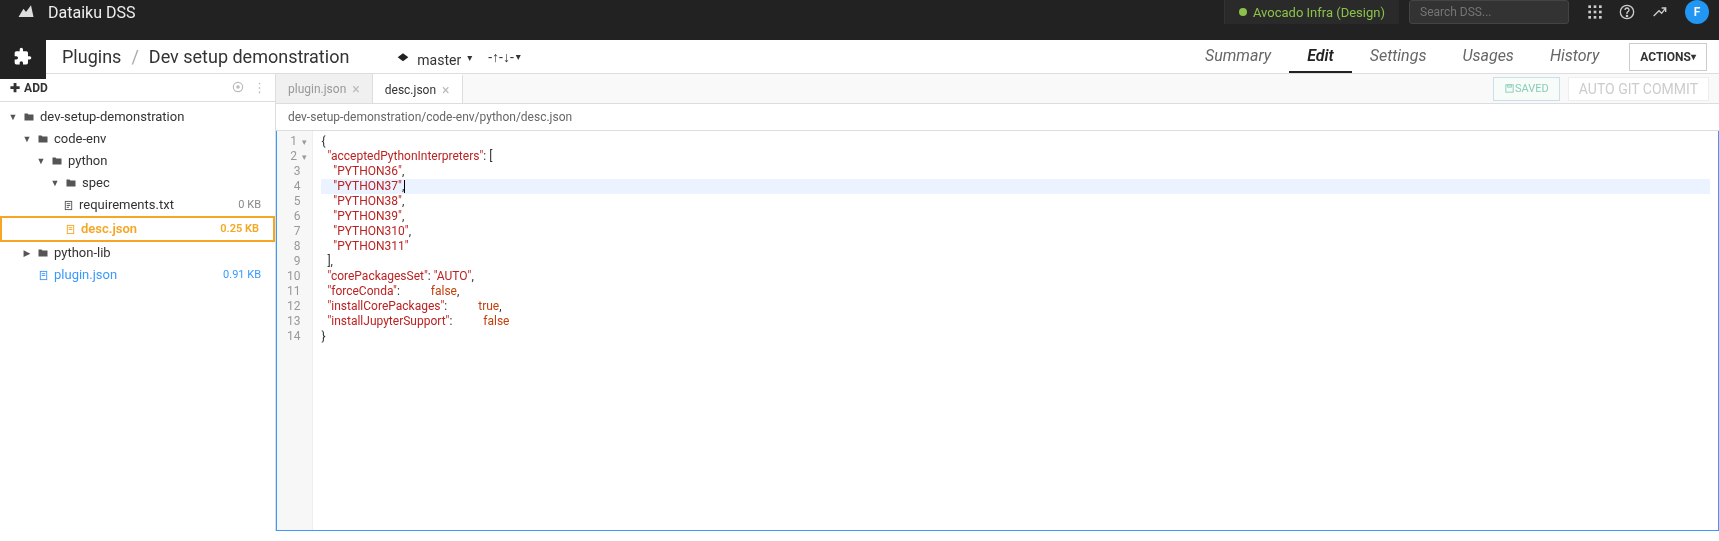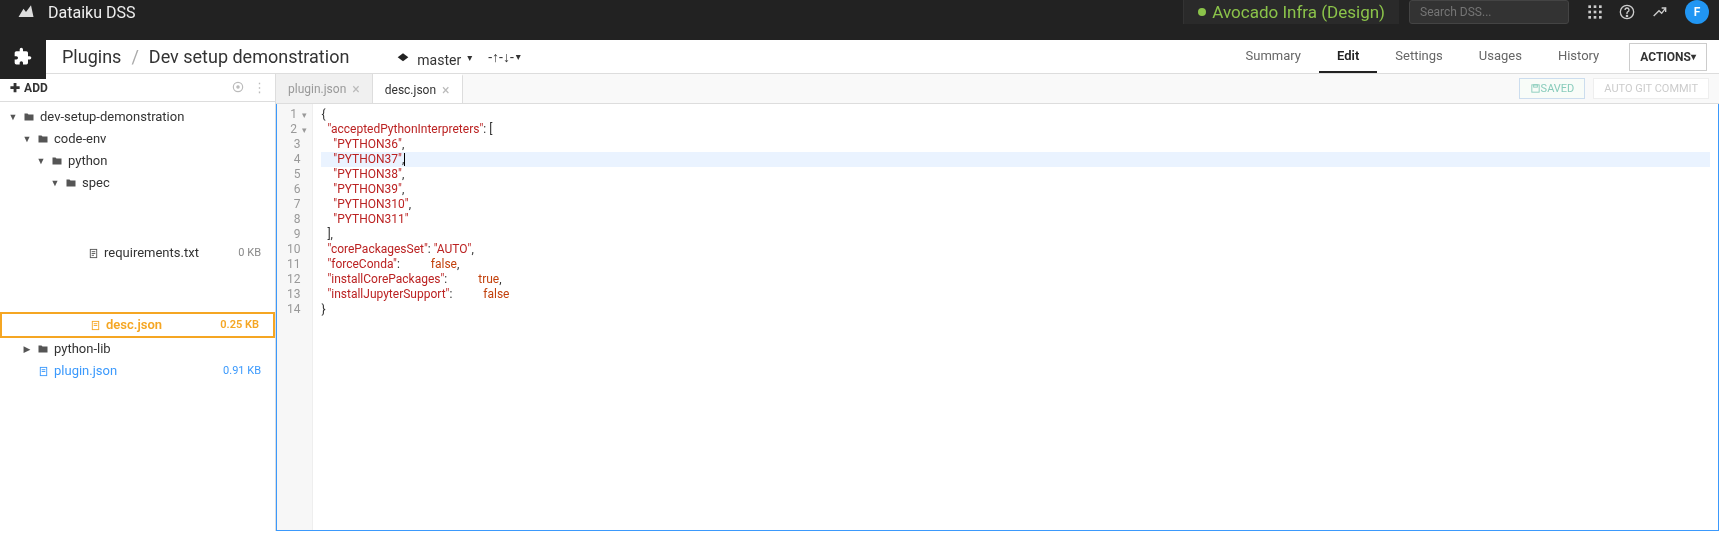--- a/index.html
+++ b/index.html
@@ -4,39 +4,39 @@
 <style>
 * { margin: 0; padding: 0; box-sizing: border-box; font-family: -apple-system, BlinkMacSystemFont, "Segoe UI", Roboto, sans-serif; }
 body { background: #fff; color: #333; font-size: 13px; }
 
 
 .topbar { background: #222; color: #fff; height: 40px; display: flex; align-items: center; padding: 0 0 16px 0; }
 .topbar-left { display: flex; align-items: center; gap: 12px; padding-left: 16px; }
 .bird-icon { width: 20px; height: 20px; }
 .app-title { font-size: 16px; font-weight: 400; color: #eee; }
 .topbar-right { margin-left: auto; display: flex; align-items: center; height: 100%; }
-.project-badge { background: #2a2a2a; color: #8bc34a; padding: 0 14px; height: 100%; display: flex; align-items: center; gap: 6px; font-size: 17px; border-left: 1px solid #333; }
+.project-badge { background: #2a2a2a; color: #8bc34a; padding: 0 14px; height: 100%; display: flex; align-items: center; gap: 6px; font-size: 13px; border-left: 1px solid #333; }
 .project-badge .dot { width: 8px; height: 8px; background: #8bc34a; border-radius: 50%; }
 .search-box { background: #333; border: 1px solid #444; border-radius: 3px; display: flex; align-items: center; padding: 4px 10px; margin: 0 10px; width: 160px; }
 .search-box input { background: transparent; border: none; color: #aaa; outline: none; font-size: 12px; flex: 1; }
 .search-icon { width: 14px; height: 14px; }
 .top-icon { width: 32px; height: 32px; display: flex; align-items: center; justify-content: center; cursor: pointer; }
 .avatar { width: 24px; height: 24px; background: #2196f3; border-radius: 50%; color: #fff; display: flex; align-items: center; justify-content: center; font-size: 12px; font-weight: 600; margin: 0 10px; }
 
 
 .header-row { display: flex; align-items: center; height: 34px; border-bottom: 1px solid #ddd; }
 .plugin-icon-box { width: 46px; height: 44px; background: #222; display: flex; align-items: center; justify-content: center; }
 .plugin-icon { width: 20px; height: 20px; fill: #fff; }
 .breadcrumb { display: flex; align-items: center; gap: 10px; padding: 0 16px; font-size: 18px; }
 .breadcrumb-sep { color: #aaa; }
 .branch-sel { display: flex; align-items: flex-start; gap: 6px; margin-left: 30px; font-size: 14px; cursor: pointer; margin-top: 6px; }
 .branch-icon { width: 16px; height: 16px; }
 .sort-sel { display: flex; align-items: center; gap: 2px; margin-left: 16px; cursor: pointer; font-size: 14px; }
 .header-right { margin-left: auto; display: flex; align-items: center; gap: 0; height: 100%; }
-.nav-tab { padding: 0 18px; height: 100%; display: flex; align-items: center; color: #666; cursor: pointer; font-size: 13px; border-bottom: 2px solid transparent; }
+.nav-tab { padding: 0 18px; height: 100%; display: flex; align-items: center; color: #666; cursor: pointer; font-size: 16px; border-bottom: 2px solid transparent; font-style: italic; }
 .nav-tab.active { color: #222; font-weight: 600; border-bottom-color: #222; }
 .actions-btn { border: 1px solid #ccc; padding: 6px 10px; margin: 0 12px; font-weight: 700; font-size: 12px; cursor: pointer; display: flex; align-items: center; }
 
 
 .main { display: flex; height: calc(100vh - 84px); }
 .sidebar { width: 276px; border-right: 1px solid #ddd; display: flex; flex-direction: column; }
 .sidebar-top { display: flex; align-items: center; padding: 6px 10px; border-bottom: 1px solid #ddd; }
 .add-btn { display: flex; align-items: center; gap: 4px; font-weight: 700; font-size: 12px; cursor: pointer; }
 .sidebar-top-icons { margin-left: auto; display: flex; gap: 8px; color: #bbb; }
 
@@ -47,31 +47,31 @@
 .tree-row .label { flex: 1; overflow: hidden; text-overflow: ellipsis; }
 .tree-row .size { color: #888; font-size: 11px; padding-right: 6px; }
 .tree-row.selected { border: 2px solid #f5a623; background: #fff; color: #f5a623; font-weight: 600; }
 .tree-row.selected .size { color: #f5a623; }
 .tree-row.linklike { color: #3b99fc; }
 .tree-row.linklike .size { color: #3b99fc; }
 .indent-0 { padding-left: 8px; }
 .indent-1 { padding-left: 22px; }
 .indent-2 { padding-left: 36px; }
 .indent-3 { padding-left: 50px; }
-.indent-4 { padding-left: 72px; margin-top: 48px; }
+.indent-4 { padding-left: 47px; }
 
 
 .editor-area { flex: 1; display: flex; flex-direction: column; }
 .tabs-row { display: flex; align-items: center; border-bottom: 1px solid #ddd; height: 30px; background: #f9f9f9; }
 .file-tab { padding: 0 12px; height: 100%; display: flex; align-items: center; gap: 6px; border-right: 1px solid #ddd; color: #999; font-size: 12px; cursor: pointer; background: #f0f0f0; }
 .file-tab.active { background: #fff; color: #333; border-top: 2px solid transparent; }
 .file-tab .close { color: #bbb; font-size: 14px; cursor: pointer; }
 .tabs-right { margin-left: auto; display: flex; gap: 8px; padding-right: 10px; }
 .saved-btn { border: 1px solid #cde; color: #8cb; padding: 3px 10px; font-size: 11px; background: #f8fcf8; display: flex; align-items: center; gap: 0; }
-.commit-btn { border: 1px solid #eee; color: #ccc; padding: 3px 10px; font-size: 11px; background: #fff; }
+.commit-btn { border: 1px solid #eee; color: #ccc; padding: 3px 10px; font-size: 14px; background: #fff; }
 
 .path-row { padding: 6px 12px; border-bottom: 1px solid #ddd; color: #666; font-size: 12px; }
 
 .code-editor { flex: 1; display: flex; font-family: Menlo, Consolas, "Courier New", monospace; font-size: 12px; overflow: auto; border: 1px solid #3b99fc; border-top: none;}
 .gutter { background: #f7f7f7; color: #999; text-align: right; padding: 3px 6px 3px 10px; user-select: none; border-right: 1px solid #eee; min-width: 34px; }
 .gutter .ln { height: 15px; line-height: 15px; }
 .gutter .fold { font-size: 9px; color: #999; padding-left: 2px; }
 .code { padding: 3px 8px; flex: 1; }
 .code .cl { height: 15px; line-height: 15px; white-space: pre; }
 .code .cl.hl { background: #eaf3ff; }
@@ -296,20 +296,21 @@
               <rect x="8" y="4" width="8" height="5"></rect>
             </svg>
           <span>SAVED</span>
         </div>
         <div class="commit-btn">
           <span>AUTO GIT COMMIT</span>
         </div>
       </div>
     </div>
 
+    <div class="path-row">dev-setup-demonstration/code-env/python/desc.json</div>
 
     <div class="code-editor">
       <div class="gutter">
         <div class="ln">1 <span class="fold">▾</span></div>
         <div class="ln">2 <span class="fold">▾</span></div>
         <div class="ln">3&nbsp;&nbsp;</div>
         <div class="ln">4&nbsp;&nbsp;</div>
         <div class="ln">5&nbsp;&nbsp;</div>
         <div class="ln">6&nbsp;&nbsp;</div>
         <div class="ln">7&nbsp;&nbsp;</div>

